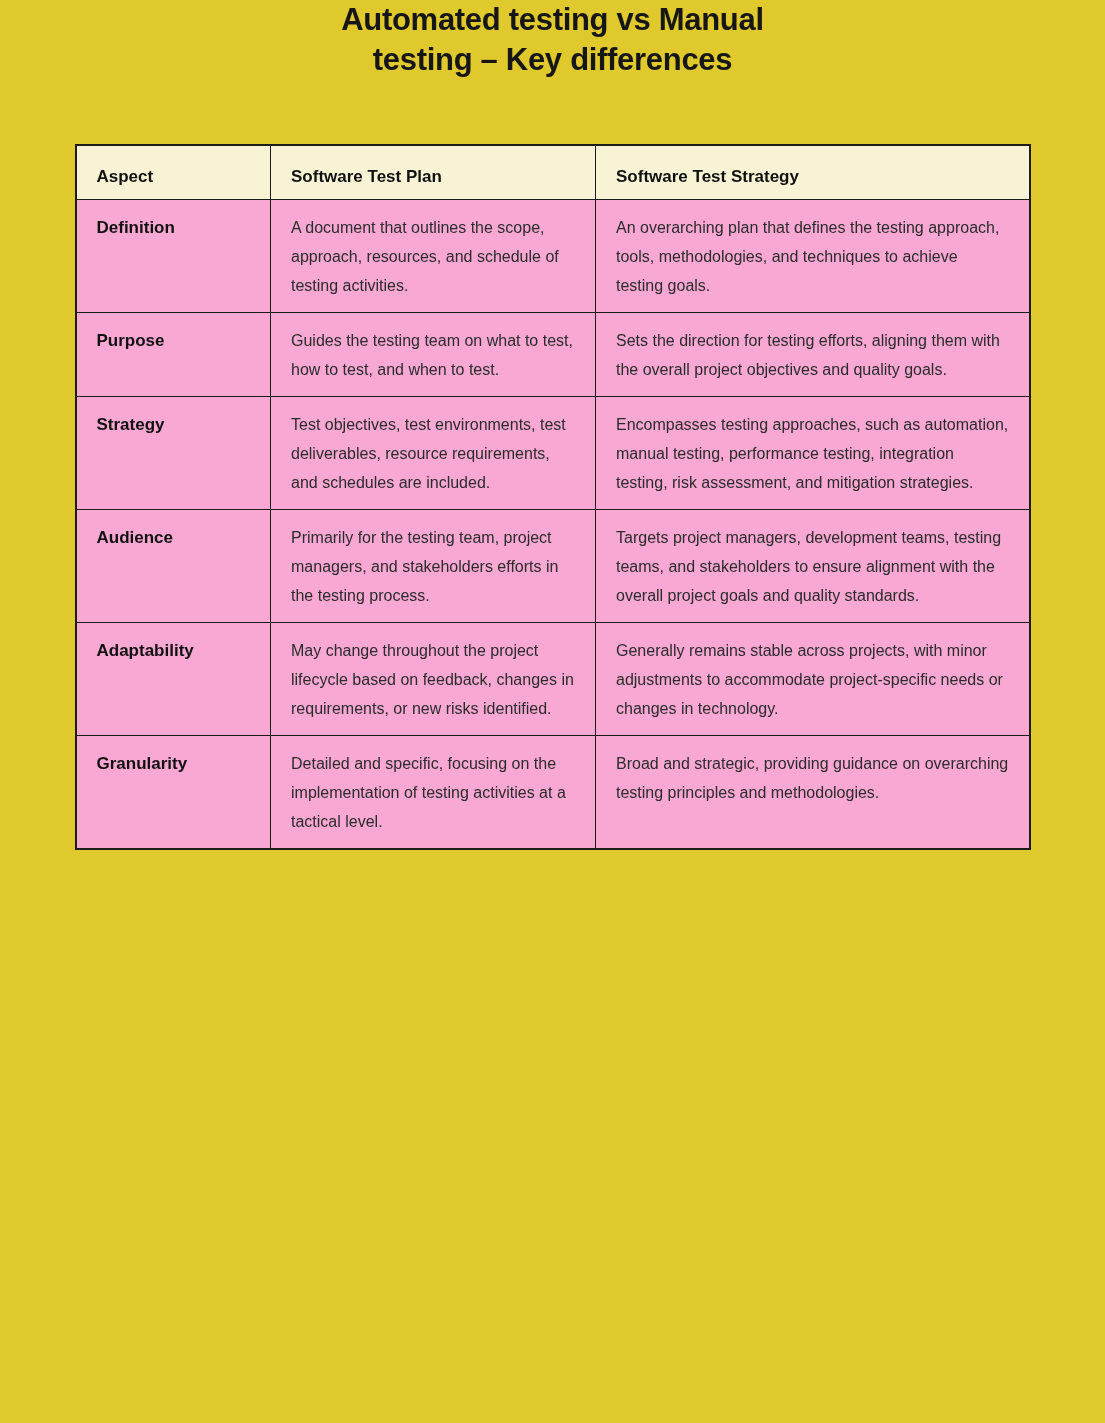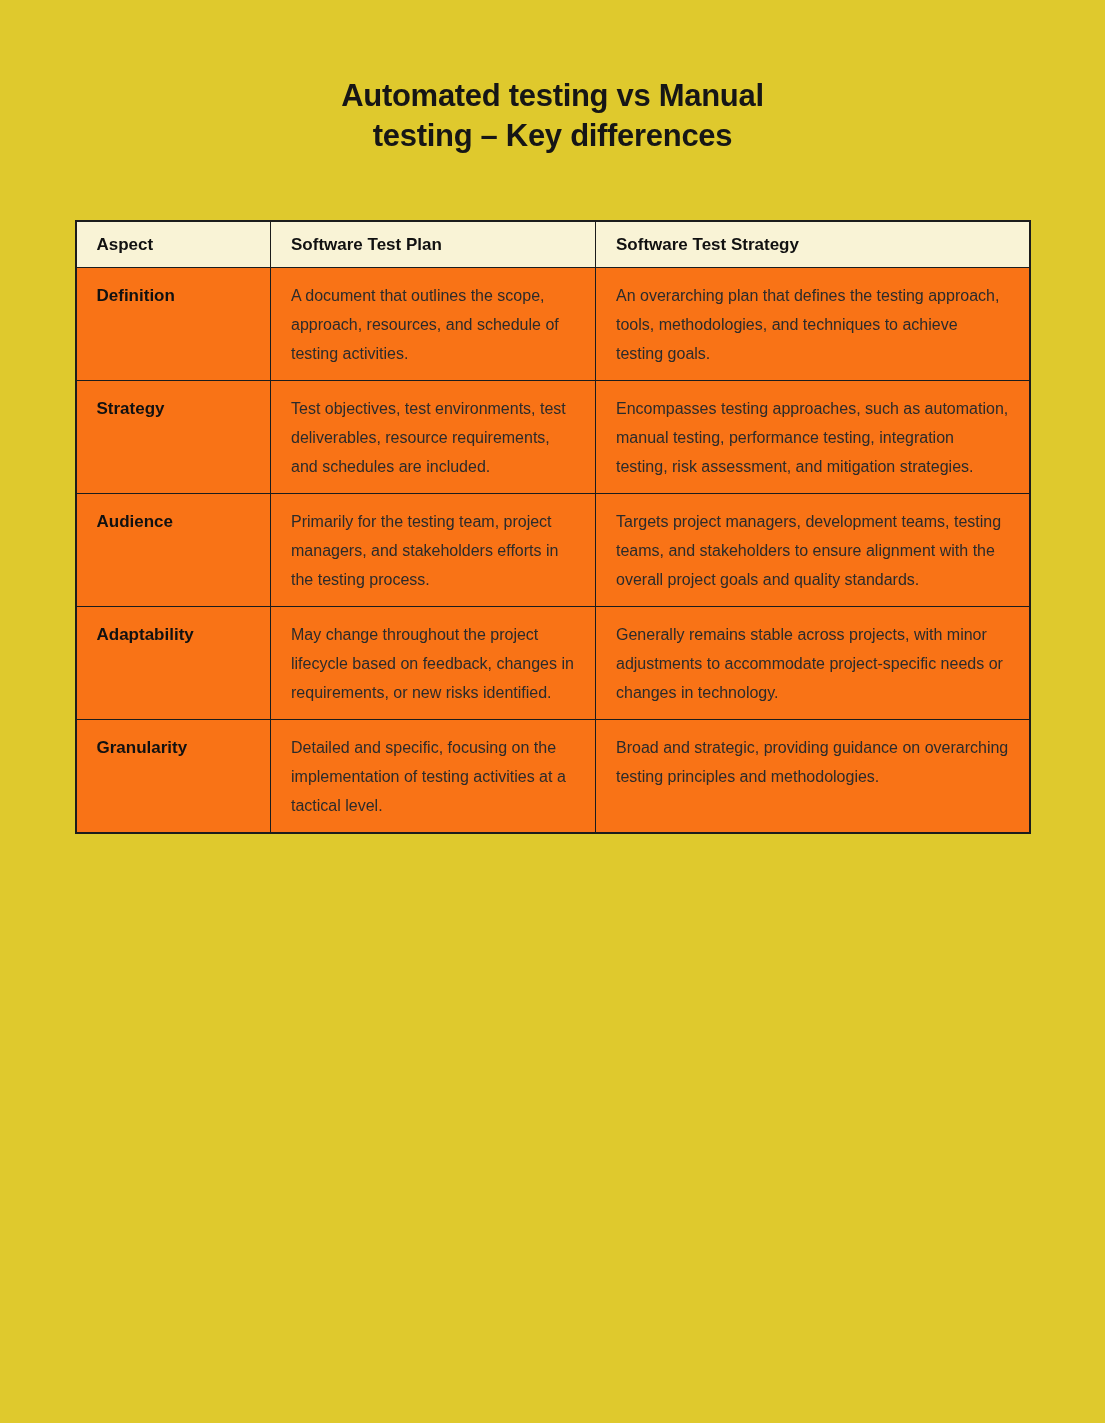--- a/index.html
+++ b/index.html
@@ -13,21 +13,20 @@
     font-family: "Liberation Sans", sans-serif;
     -webkit-font-smoothing: antialiased;
   }
   .page {
     width: 1105px;
     height: 1423px;
     overflow: hidden;
   }
   .title {
     margin: 0;
-    padding-top: 76px;
     text-align: center;
     font-size: 31px;
     line-height: 40px;
     font-weight: 700;
     color: #161616;
     letter-spacing: -0.3px;
   }
   table.compare {
     border-collapse: collapse;
     table-layout: fixed;
@@ -44,25 +43,25 @@
     border: 1.5px solid #1c1c1c;
     text-align: left;
     vertical-align: top;
     box-sizing: border-box;
   }
   table.compare thead th {
     background: #f9f3d6;
     font-size: 17px;
     font-weight: 700;
     color: #111111;
-    padding: 12px 20px 11px 20px;
+    padding: 20px 20px 11px 20px;
     line-height: 22px;
   }
   table.compare tbody td {
-    background: #f97316;
+    background: #f9a8d4;
     font-size: 16px;
     color: #2b2b2b;
     padding: 13px 20px 12px 20px;
     line-height: 29px;
   }
   table.compare tbody td.aspect {
     font-size: 17px;
     font-weight: 700;
     color: #111111;
   }
@@ -89,20 +88,25 @@
         <th>Software Test Strategy</th>
       </tr>
     </thead>
     <tbody>
       <tr>
         <td class="aspect">Definition</td>
         <td>A document that outlines the scope, approach, resources, and schedule of testing activities.</td>
         <td>An overarching plan that defines the testing approach, tools, methodologies, and techniques to achieve testing goals.</td>
       </tr>
       <tr>
+        <td class="aspect">Purpose</td>
+        <td>Guides the testing team on what to test, how to test, and when to test.</td>
+        <td>Sets the direction for testing efforts, aligning them with the overall project objectives and quality goals.</td>
+      </tr>
+      <tr>
         <td class="aspect">Strategy</td>
         <td>Test objectives, test environments, test deliverables, resource requirements, and schedules are included.</td>
         <td>Encompasses testing approaches, such as automation, manual testing, performance testing, integration testing, risk assessment, and mitigation strategies.</td>
       </tr>
       <tr>
         <td class="aspect">Audience</td>
         <td>Primarily for the testing team, project managers, and stakeholders efforts in the testing process.</td>
         <td>Targets project managers, development teams, testing teams, and stakeholders to ensure alignment with the overall project goals and quality standards.</td>
       </tr>
       <tr>

